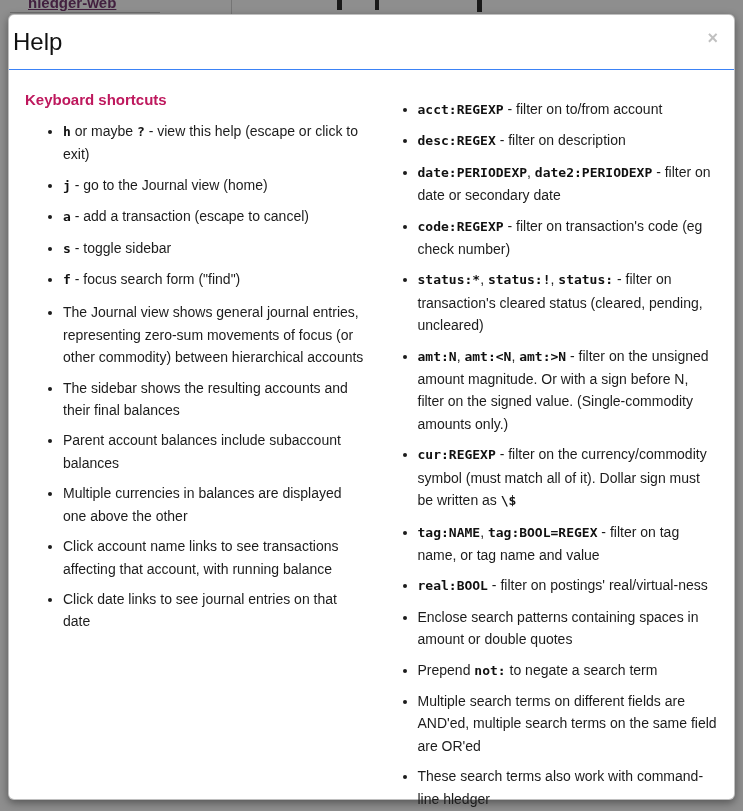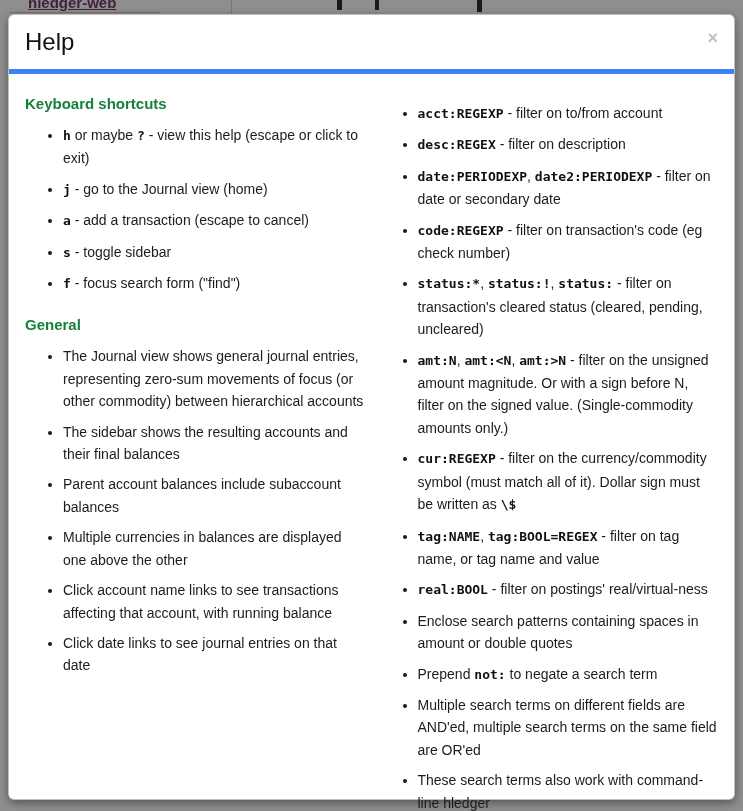--- a/index.html
+++ b/index.html
@@ -31,42 +31,42 @@
   .modal {
     position: absolute; left: 8px; top: 14px;
     width: 727px; height: 786px;
     background: #ffffff;
     border: 1px solid rgba(0,0,0,0.25);
     border-radius: 6px;
     box-shadow: 0 3px 9px rgba(0,0,0,0.4);
   }
   .modal-header {
     position: relative;
-    padding: 13px 16px;
-    border-bottom: 5px solid #3b82f6;
+    padding: 13px 4px;
+    border-bottom: 1px solid #3b82f6;
   }
   .modal-title {
     font-size: 24px; font-weight: 400; line-height: 28px; color: #111;
   }
   .modal-close {
     position: absolute; right: 16px; top: 14px;
     font-size: 18px; font-weight: 700; line-height: 18px;
     color: #c0c0c0;
     background: none; border: none; cursor: pointer;
     font-family: "Liberation Sans", sans-serif;
   }
   .modal-body {
     display: flex;
     padding: 20px 8px 0 8px;
   }
   .col { width: 50%; padding: 0 8px; }
 
   .section-heading {
     font-size: 15px; font-weight: 700; line-height: 20px;
-    margin: 0 0 10px 0; color: #15803d;
+    margin: 0 0 10px 0; color: #be185d;
   }
   .section-heading.spaced { margin-top: 20px; }
 
   ul.help-list {
     margin: 4px 0 10px 0;
     padding-left: 38px;
     font-size: 14px;
     line-height: 22.4px;
     list-style-type: disc;
   }
@@ -98,21 +98,20 @@
   <div class="modal-body">
     <div class="col">
       <h4 class="section-heading">Keyboard shortcuts</h4>
       <ul class="help-list">
           <li><code>h</code> or maybe <code>?</code> - view this help (escape or click to exit)</li>
           <li><code>j</code> - go to the Journal view (home)</li>
           <li><code>a</code> - add a transaction (escape to cancel)</li>
           <li><code>s</code> - toggle sidebar</li>
           <li><code>f</code> - focus search form ("find")</li>
         </ul>
-      <h4 class="section-heading spaced">General</h4>
       <ul class="help-list">
           <li>The Journal view shows general journal entries, representing zero-sum movements of focus (or other commodity) between hierarchical accounts</li>
           <li>The sidebar shows the resulting accounts and their final balances</li>
           <li>Parent account balances include subaccount balances</li>
           <li>Multiple currencies in balances are displayed one above the other</li>
           <li>Click account name links to see transactions affecting that account, with running balance</li>
           <li>Click date links to see journal entries on that date</li>
         </ul>
     </div>
     <div class="col">

